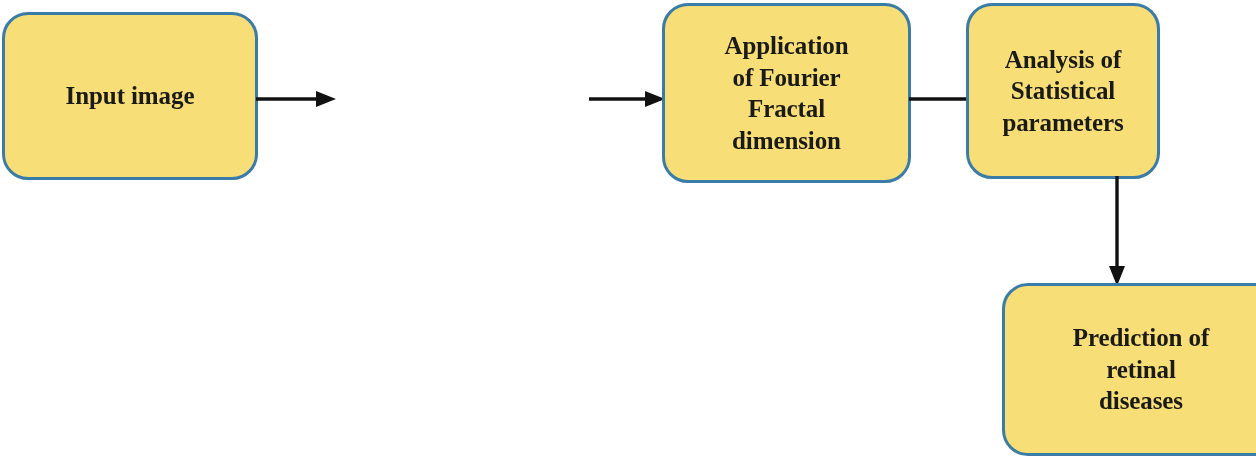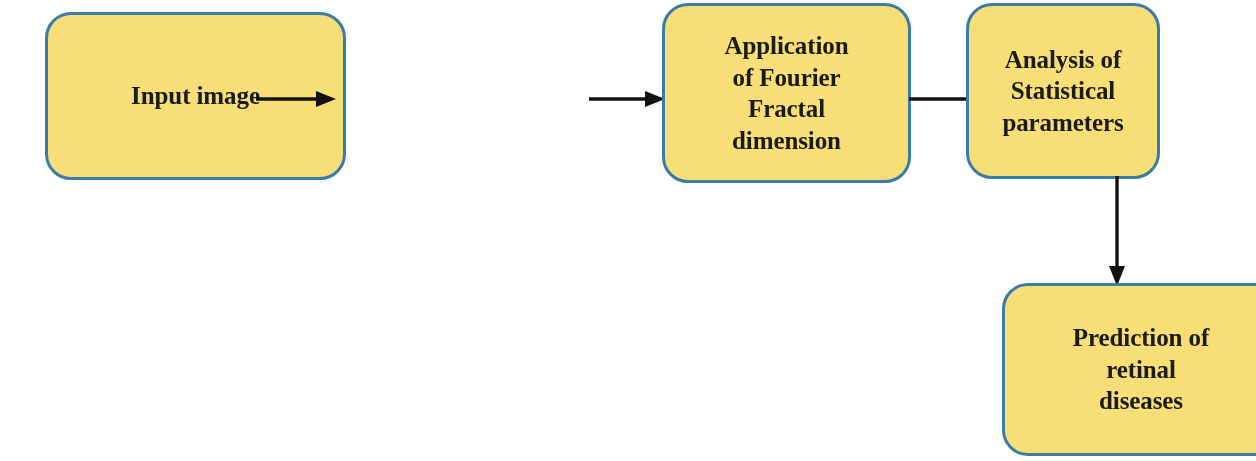--- a/index.html
+++ b/index.html
@@ -33,21 +33,21 @@
   }
   .node-label {
     display: block;
     width: 100%;
     padding: 0 8px;
     box-sizing: border-box;
     white-space: pre-line;
   }
 
   
-  #node-input-image      { left: 2px;   top: 12px;  width: 301px; height: 168px; margin-left: 43px; }
+  #node-input-image      { left: 2px;   top: 12px;  width: 256px; height: 168px; }
   #node-vessel-enh       { left: 333px; top: 12px;  width: 258px; height: 168px; }
   #node-fourier          { left: 662px; top: 3px;   width: 249px; height: 180px; align-items: center; }
   #node-stat-params      { left: 966px; top: 3px;   width: 194px; height: 176px; }
   #node-prediction       { left: 1002px; top: 283px; width: 278px; height: 173px; }
 
   
   .arrow-h {
     position: absolute;
     height: 20px;
     display: block;

